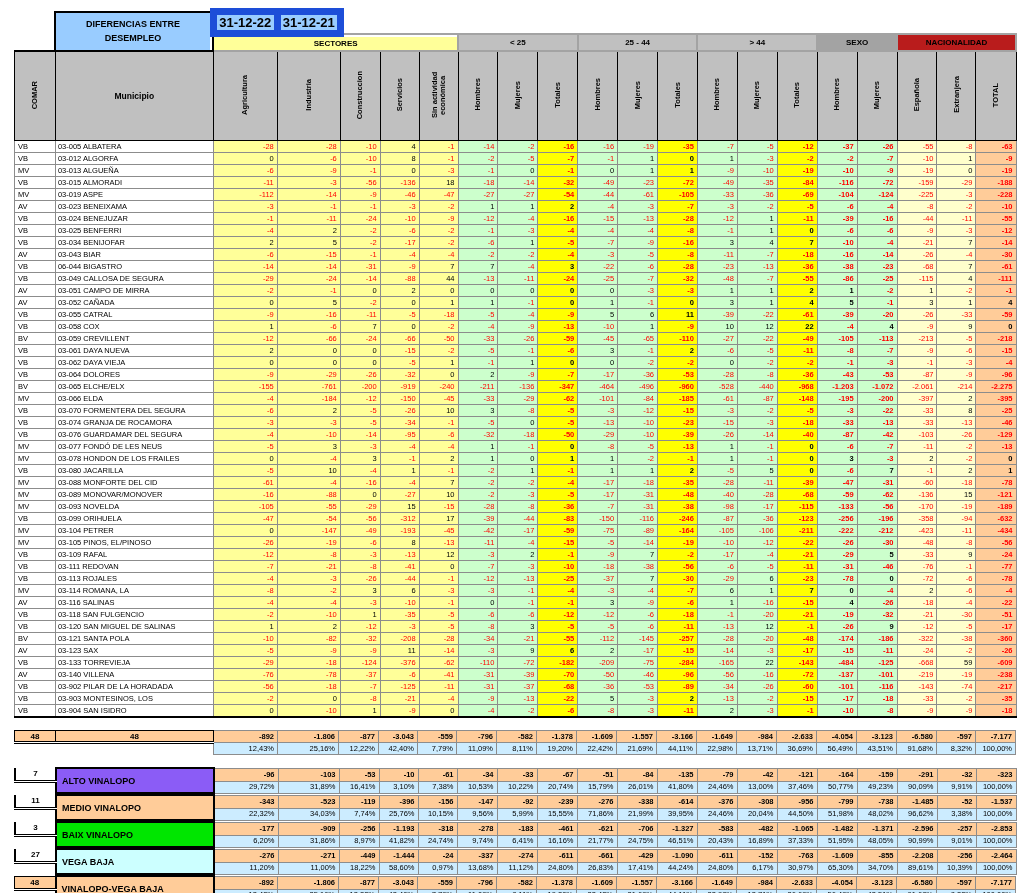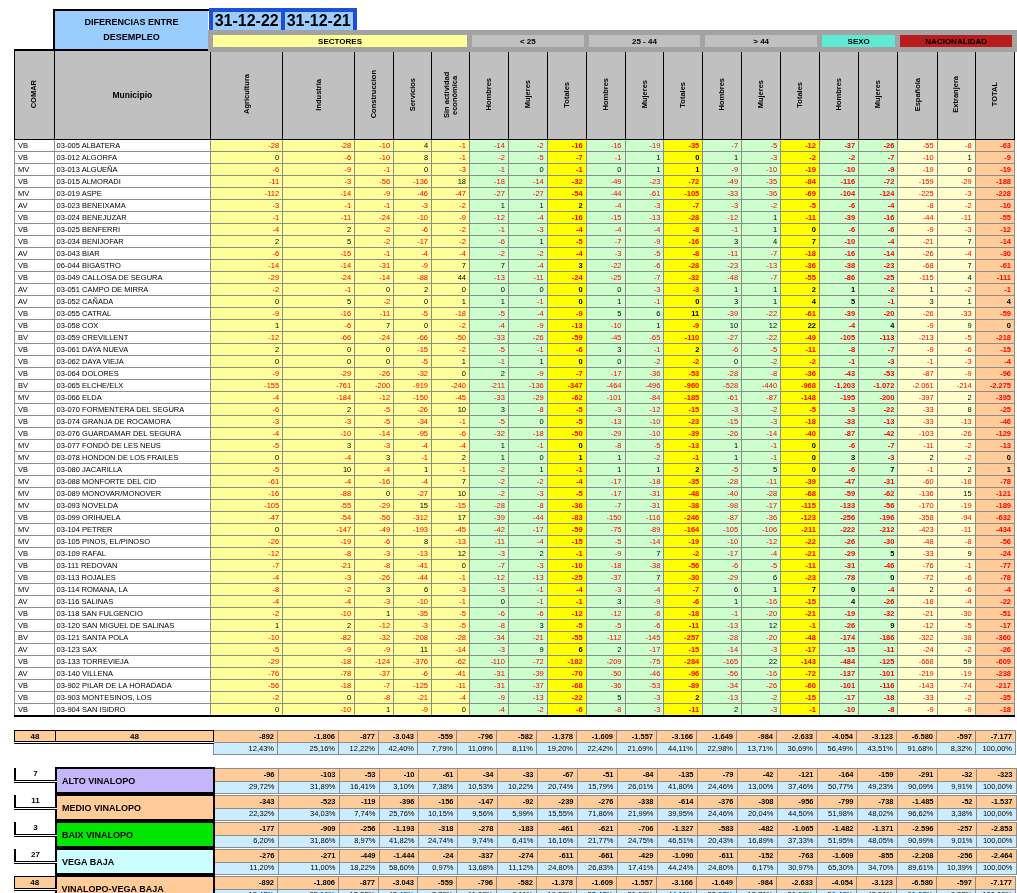--- a/index.html
+++ b/index.html
@@ -4,23 +4,23 @@
 <style>
   html,body{margin:0;padding:0;}
   body{width:1017px;height:893px;background:#fff;position:relative;
        font-family:"Liberation Sans",sans-serif;overflow:hidden;}
   .abs{position:absolute;}
   table{border-collapse:collapse;table-layout:fixed;}
   td{padding:0 2px;overflow:hidden;white-space:nowrap;vertical-align:middle;}
   
   td.h-blank{border:none;background:#fff;}
   td.h-title{background:#99CCFF;border:2px solid #000;text-align:center;font-weight:bold;font-size:9px;line-height:1.6;}
-  td.h-date{background:#99CCFF;border:4px solid #1d4ed8;text-align:center;font-weight:bold;font-size:16px;margin-top:16px;}
-  td.band{border:5px solid #a3a3a3;text-align:center;font-weight:bold;font-size:8px;}
-  .b-sec{background:#FFFF99;} .b-gray{background:#C0C0C0;} .b-sexo{background:#5eead4;} .b-nac{background:#b91c1c;}
+  td.h-date{background:#99CCFF;border:7px solid #1d4ed8;text-align:center;font-weight:bold;font-size:13px;margin-top:16px;}
+  td.band{border:2px solid #a3a3a3;text-align:center;font-weight:bold;font-size:8px;}
+  .b-sec{background:#FFFF99;} .b-gray{background:#C0C0C0;} .b-sexo{background:#a3a3a3;} .b-nac{background:#b91c1c;}
   td.vh{background:#C0C0C0;border:1px solid #000;text-align:center;font-weight:bold;font-size:7.5px;padding:0;}
   .vt{writing-mode:vertical-rl;transform:rotate(180deg);display:inline-block;max-height:84px;line-height:1.05;white-space:normal;}
   td.mh{background:#C0C0C0;border:1px solid #000;text-align:center;font-weight:bold;font-size:8.5px;}
   
   tr.dr{height:12px;}
   tr.dr td{border:1px solid #8c8c8c;font-size:7.5px;line-height:1;}
   td.c-comar{background:#fff;text-align:left;padding-left:3px;}
   td.c-muni{background:#fff;text-align:left;}
   td.v{text-align:right;padding-right:3px;}
   .sec{background:#FFFF99;} .hm{background:#CCFFCC;}
@@ -1316,21 +1316,21 @@
         <col style="width:40px">
         <col style="width:40px">
         <col style="width:40px">
         <col style="width:40px">
         <col style="width:39px">
         <col style="width:40px">
       </colgroup>
       <tbody>
         <tr class="fv" style="height:13px">
           <td class="rcnt">7</td>
-          <td class="rlabel" rowspan="2" style="background:#c4b5fd">ALTO VINALOPO</td>
+          <td class="rlabel" rowspan="2" style="background:#8b5cf6">ALTO VINALOPO</td>
           <td class="fval">-96</td>
           <td class="fval">-103</td>
           <td class="fval">-53</td>
           <td class="fval">-10</td>
           <td class="fval">-61</td>
           <td class="fval gb">-34</td>
           <td class="fval">-33</td>
           <td class="fval">-67</td>
           <td class="fval gb">-51</td>
           <td class="fval">-84</td>

